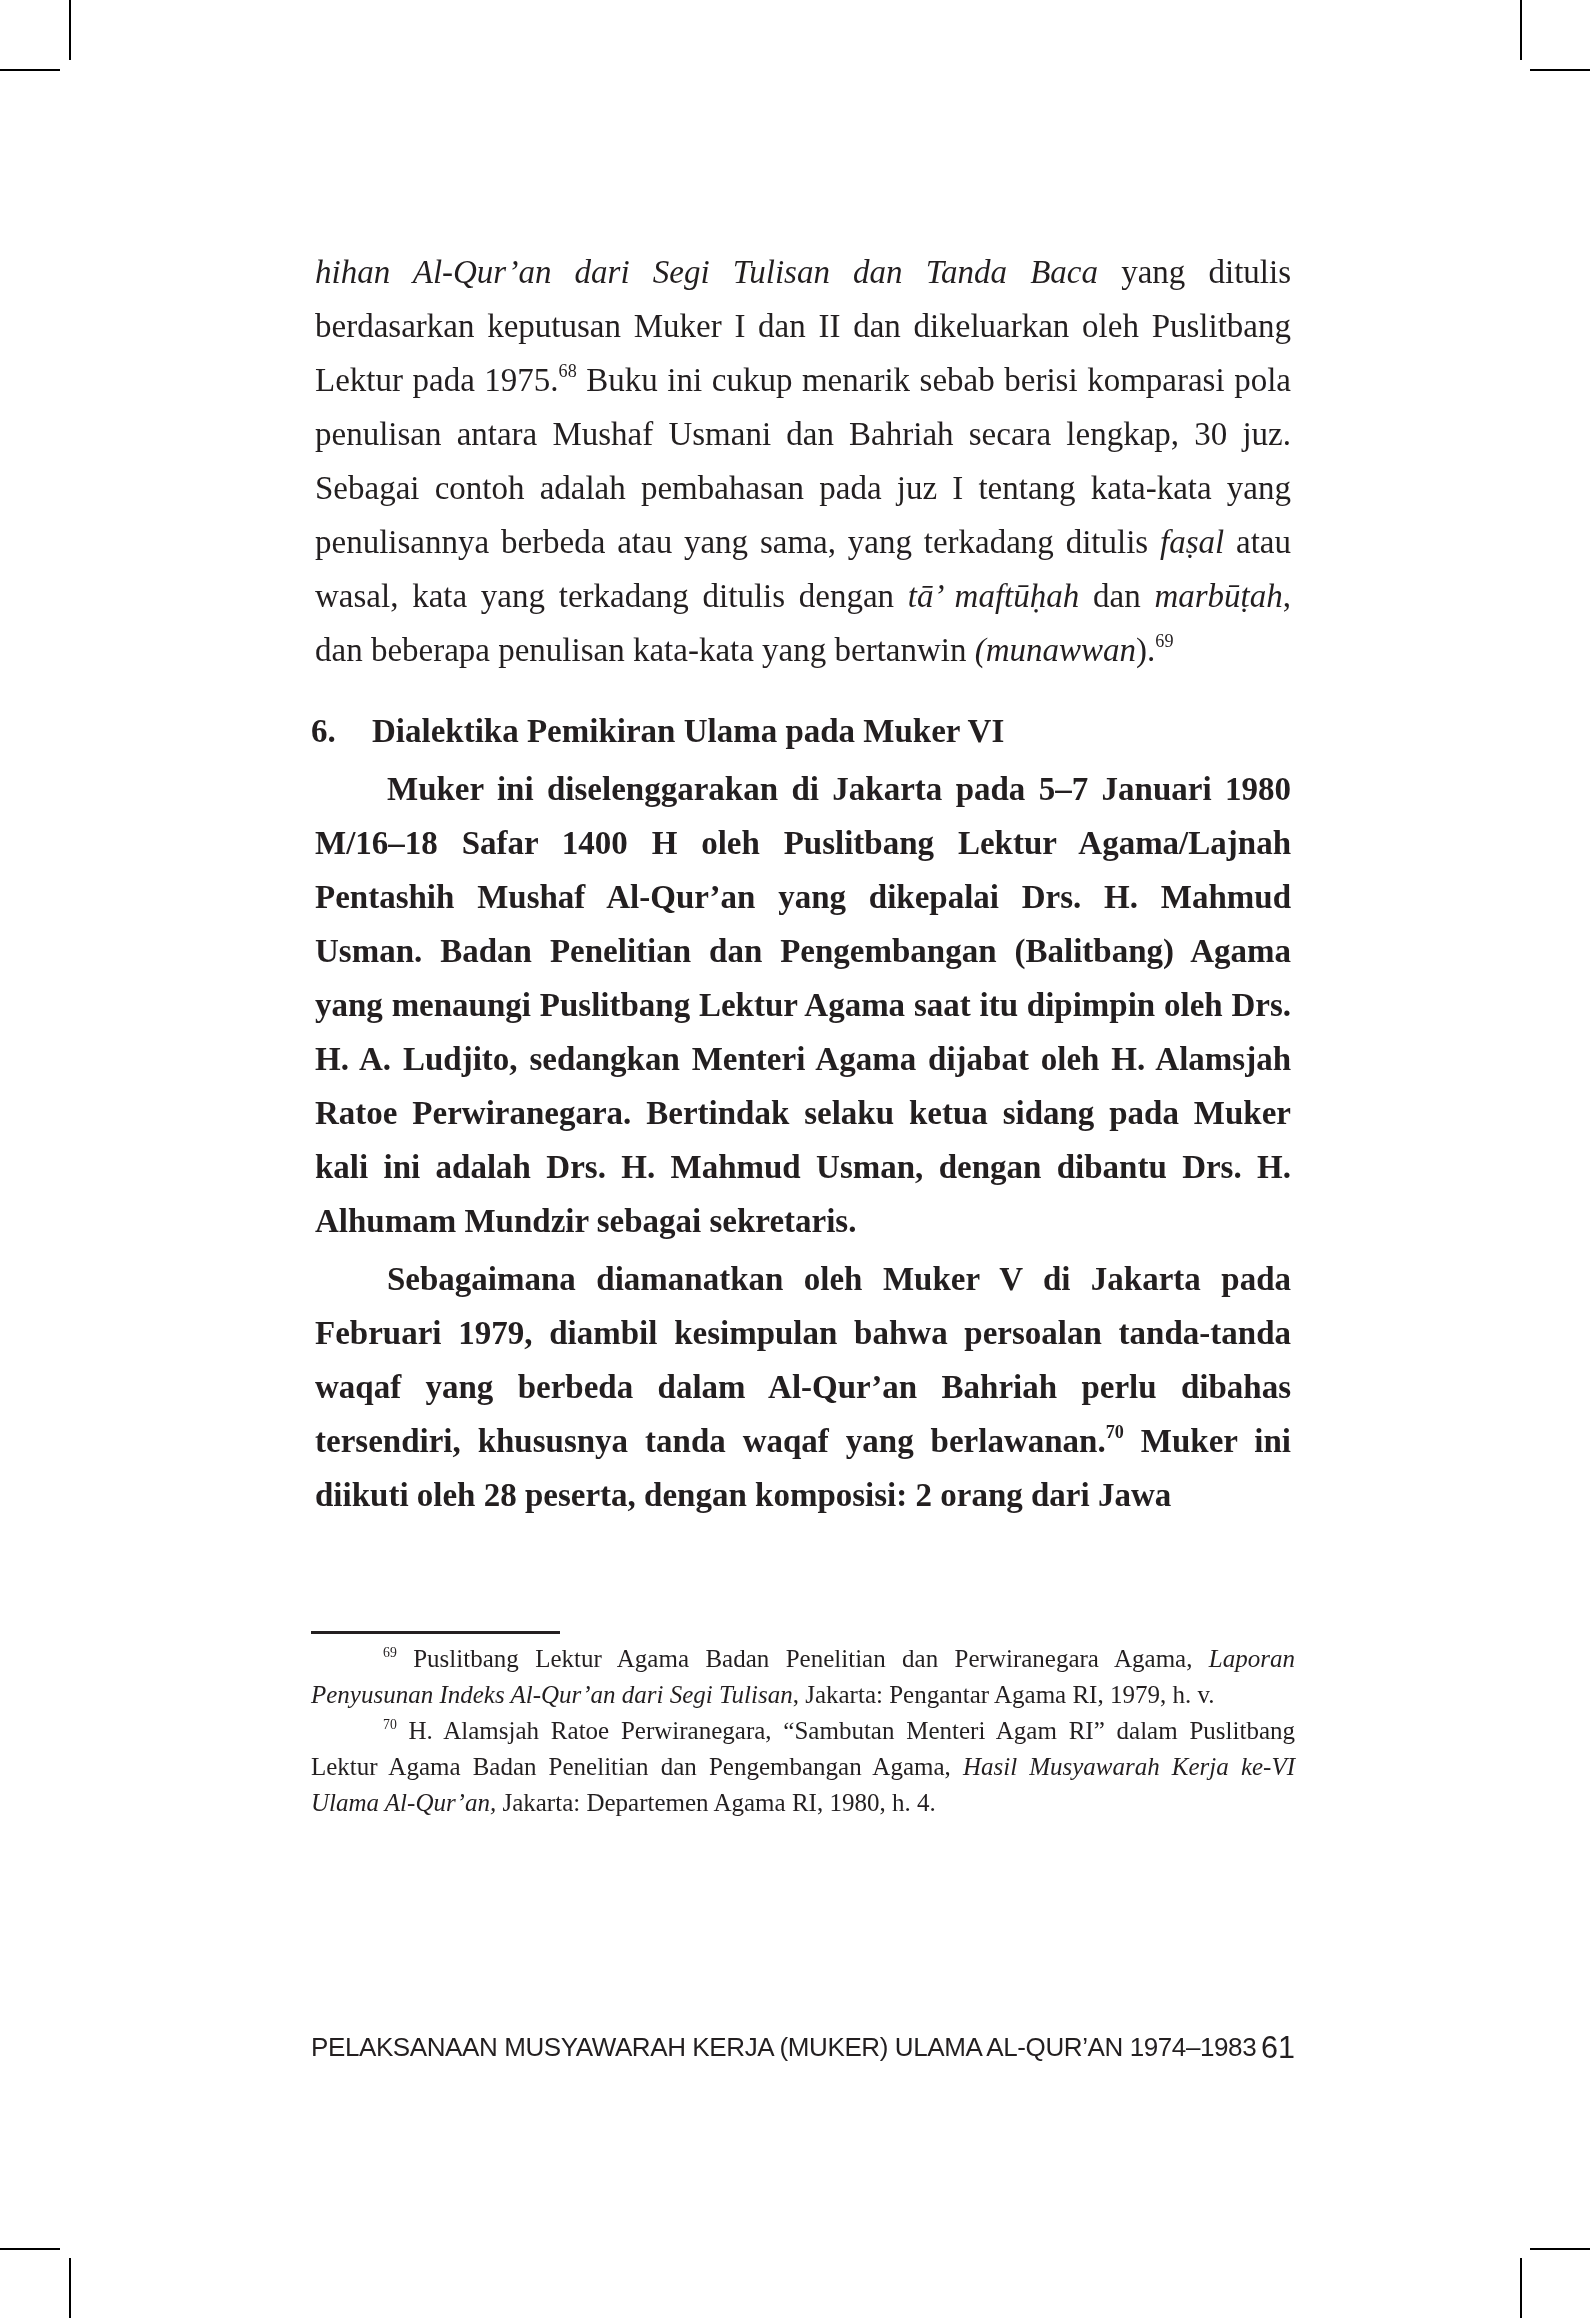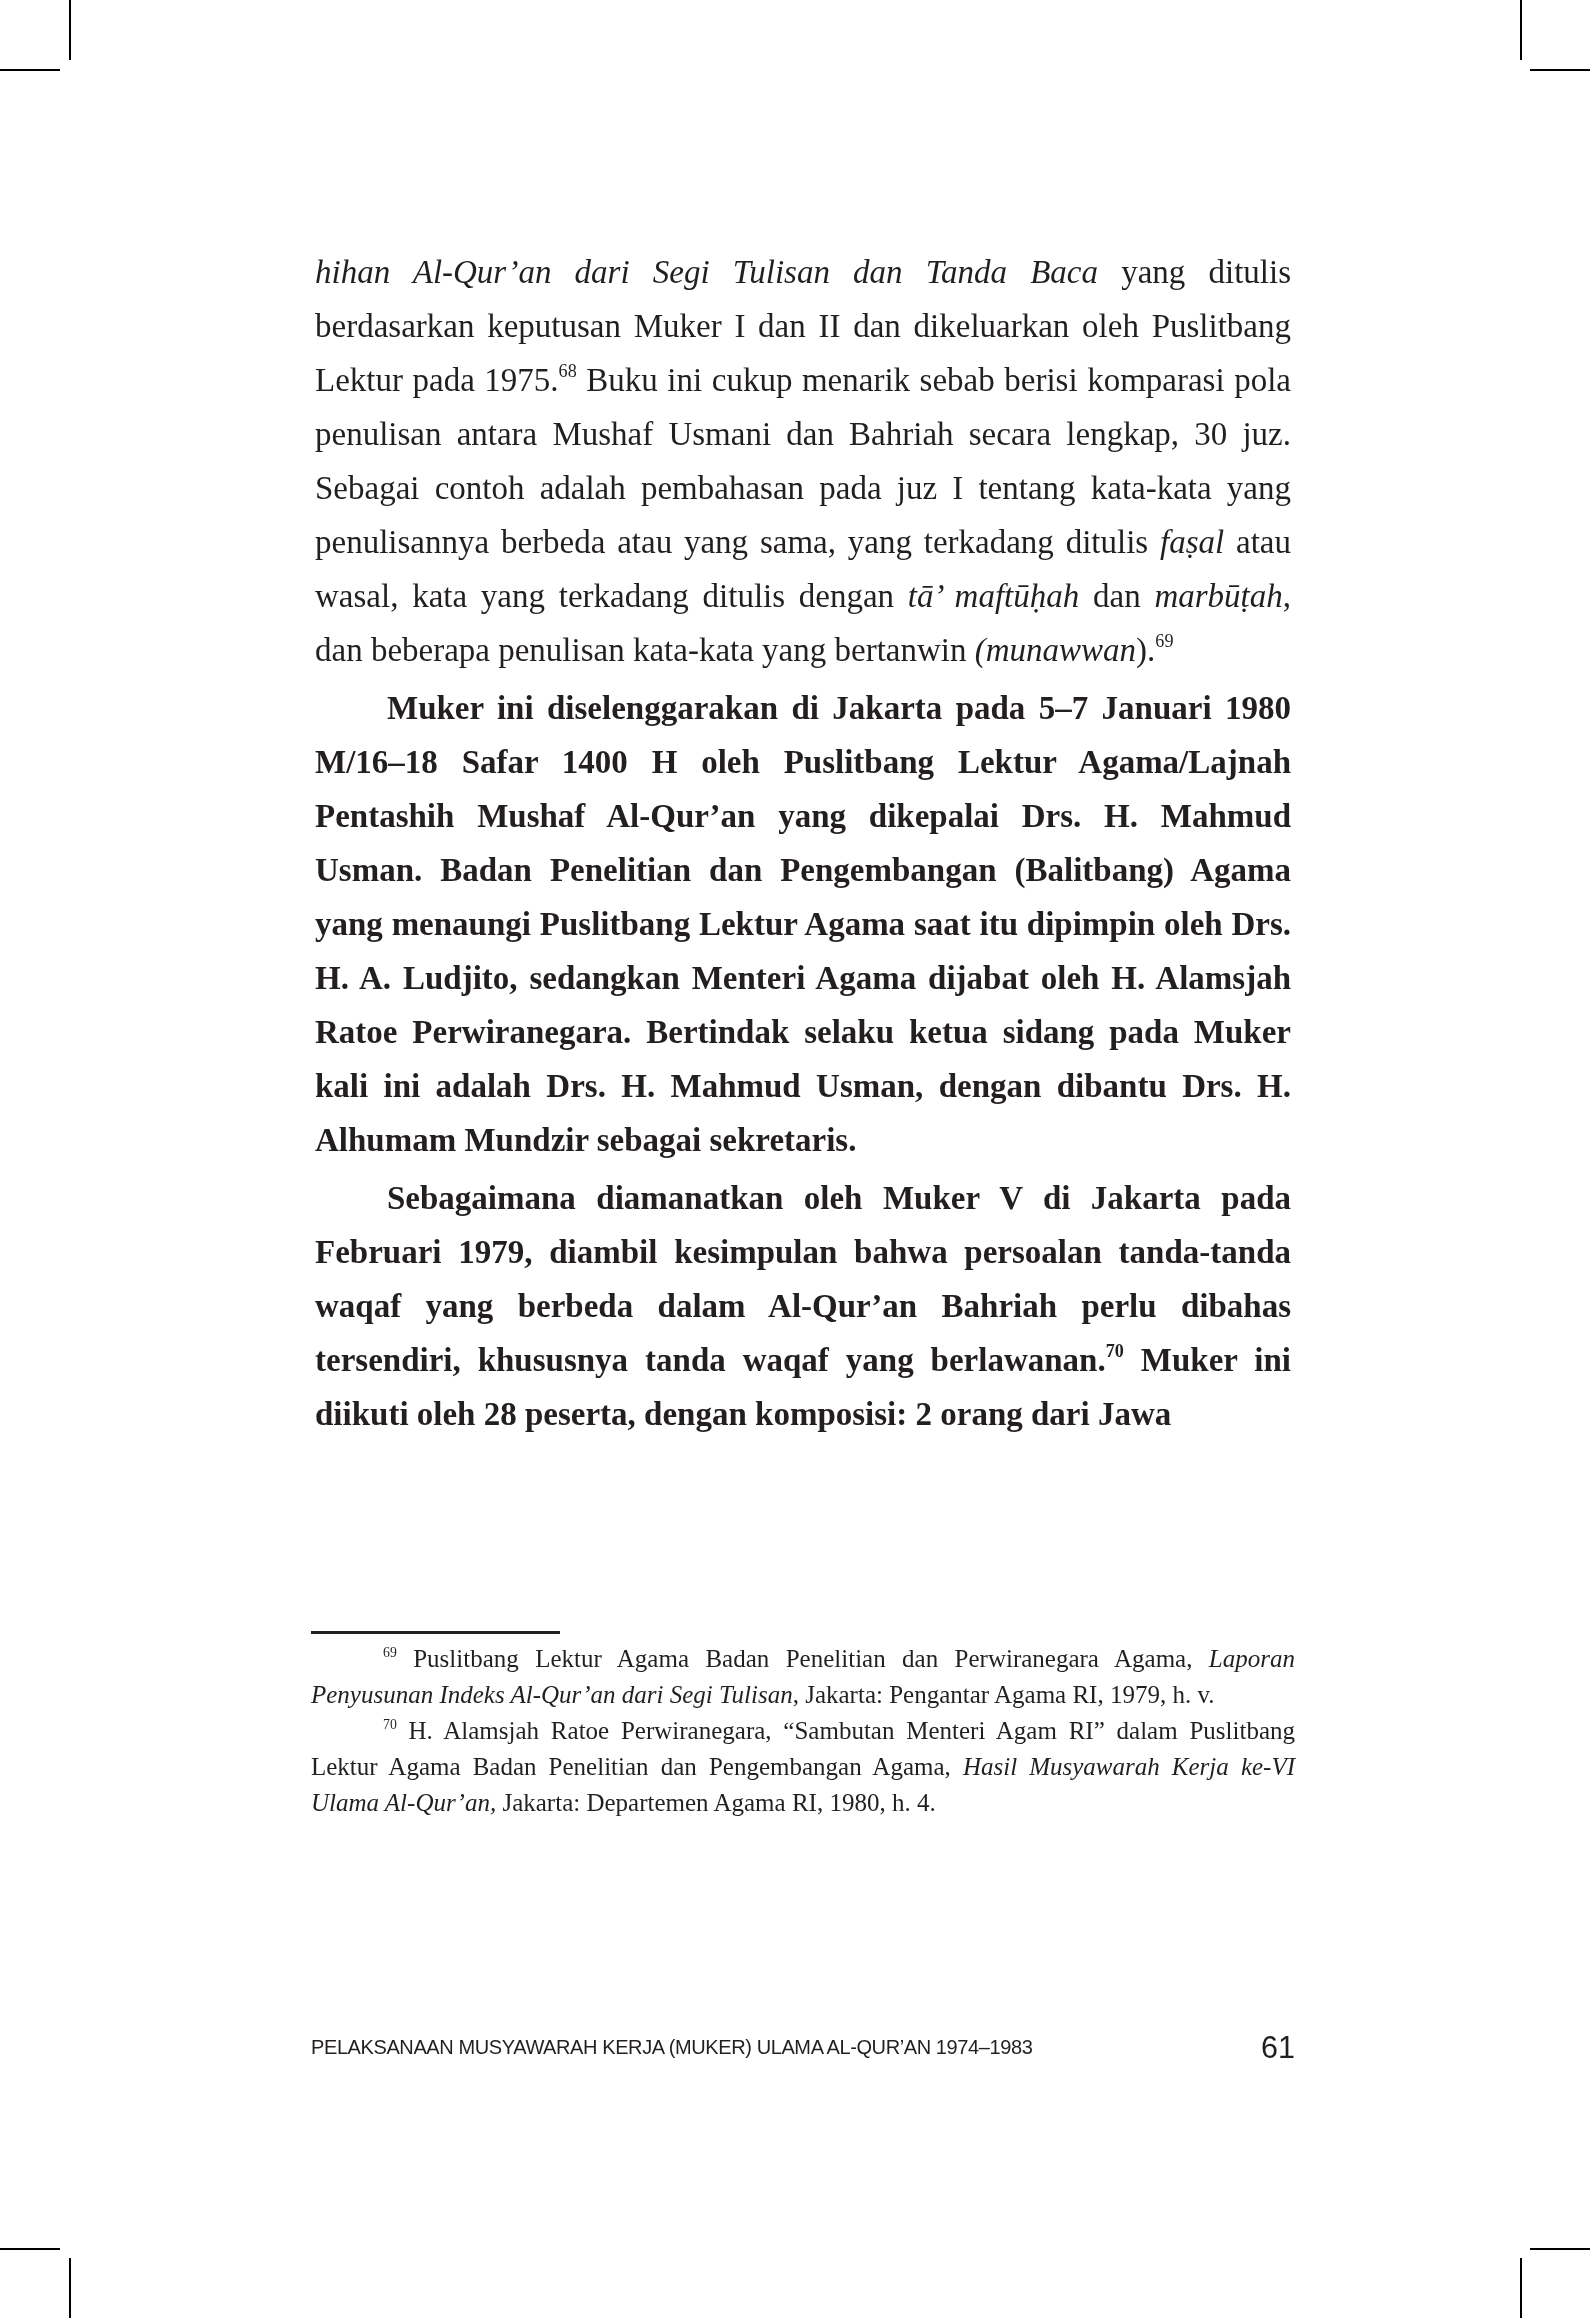--- a/index.html
+++ b/index.html
@@ -9,39 +9,40 @@
   .body-block { top: 241px; font-size: 33px; line-height: 54px; }
   .body-block p { margin: 4px; text-align: justify; }
   .indent { text-indent: 72px; font-weight: bold; }
   .heading { font-weight: bold; margin: 27px 0 0 0; font-size: 33px; line-height: 54px; }
   .heading .num { display: inline-block; width: 61px; }
   sup { font-size: 0.55em; line-height: 0; vertical-align: 0.75em; }
   .fn-rule { position: absolute; left: 311px; top: 1631px; width: 249px; height: 3.2px; background: #231f20; }
   .footnotes { top: 1641px; font-size: 25px; line-height: 36px; }
   .footnotes p { margin: 0; text-align: justify; text-indent: 72px; }
   .footer { position: absolute; top: 2027px; left: 311px; width: 984px; height: 40px; }
-  .footer-title { position: absolute; left: 0; top: 0; font-family: "Liberation Sans", "DejaVu Sans", sans-serif; font-size: 20px; letter-spacing: -0.4px; line-height: 40px; white-space: nowrap; }
+  .footer-title { position: absolute; left: 0; top: 0; font-family: "Liberation Sans", "DejaVu Sans", sans-serif; font-size: 26px; letter-spacing: -0.4px; line-height: 40px; white-space: nowrap; }
   .page-num { position: absolute; right: 0; top: 0; font-family: Liberation Sans, sans-serif; font-size: 30.5px; line-height: 40px; margin-left: 33px; }
   i { font-style: italic; }
 </style>
 </head>
 <body>
 
 <div class="crop" style="left:69px;top:0;width:1.6px;height:60px;"></div>
 <div class="crop" style="left:0;top:69px;width:60px;height:1.6px;"></div>
 <div class="crop" style="left:1520px;top:0;width:1.6px;height:60px;"></div>
 <div class="crop" style="left:1530px;top:69px;width:60px;height:1.6px;"></div>
 <div class="crop" style="left:0;top:2248px;width:60px;height:1.6px;"></div>
 <div class="crop" style="left:69px;top:2258px;width:1.6px;height:60px;"></div>
 <div class="crop" style="left:1530px;top:2248px;width:60px;height:1.6px;"></div>
 <div class="crop" style="left:1520px;top:2258px;width:1.6px;height:60px;"></div>
 
 <div class="page-text body-block">
   <p><i>hihan Al-Qur’an dari Segi Tulisan dan Tanda Baca</i><span> yang ditulis berdasarkan keputusan Muker I dan II dan dikeluarkan oleh Puslitbang Lektur pada 1975.</span><sup>68</sup><span> Buku ini cukup menarik sebab berisi komparasi pola penulisan antara Mushaf Usmani dan Bahriah secara lengkap, 30 juz. Sebagai contoh adalah pembahasan pada juz I tentang kata-kata yang penulisannya berbeda atau yang sama, yang terkadang ditulis </span><i>faṣal</i><span> atau wasal, kata yang terkadang ditulis dengan </span><i>tā’ maftūḥah</i><span> dan </span><i>marbūṭah</i><span>, dan beberapa penulisan kata-kata yang bertanwin </span><i>(munawwan</i><span>).</span><sup>69</sup></p>
 
+  <h2 class="heading"><span class="num">6.</span><span>Dialektika Pemikiran Ulama pada Muker VI</span></h2>
 
   <p class="indent">Muker ini diselenggarakan di Jakarta pada 5–7 Januari 1980 M/16–18 Safar 1400 H oleh Puslitbang Lektur Agama/Lajnah Pentashih Mushaf Al-Qur’an yang dikepalai Drs. H. Mahmud Usman. Badan Penelitian dan Pengembangan (Balitbang) Agama yang menaungi Puslitbang Lektur Agama saat itu dipimpin oleh Drs. H. A. Ludjito, sedangkan Menteri Agama dijabat oleh H. Alamsjah Ratoe Perwiranegara. Bertindak selaku ketua sidang pada Muker kali ini adalah Drs. H. Mahmud Usman, dengan dibantu Drs. H. Alhumam Mundzir sebagai sekretaris.</p>
 
   <p class="indent"><span>Sebagaimana diamanatkan oleh Muker V di Jakarta pada Februari 1979, diambil kesimpulan bahwa persoalan tanda-tanda waqaf yang berbeda dalam Al-Qur’an Bahriah perlu dibahas tersendiri, khususnya tanda waqaf yang berlawanan.</span><sup>70</sup><span> Muker ini diikuti oleh 28 peserta, dengan komposisi: 2 orang dari Jawa</span></p>
 </div>
 
 <div class="fn-rule"></div>
 
 <div class="page-text footnotes">
   <p><sup>69</sup><span> Puslitbang Lektur Agama Badan Penelitian dan Perwiranegara Agama, </span><i>Laporan Penyusunan Indeks Al-Qur’an dari Segi Tulisan</i><span>, Jakarta: Pengantar Agama RI, 1979, h. v.</span></p>

